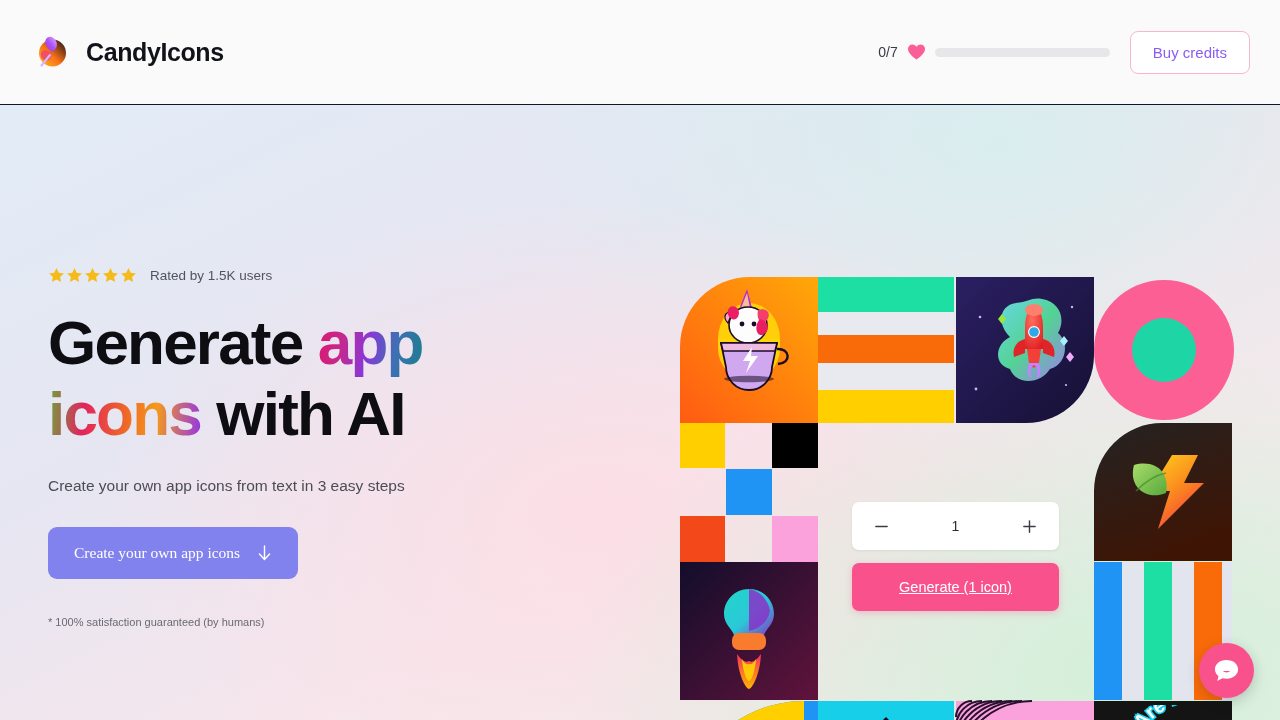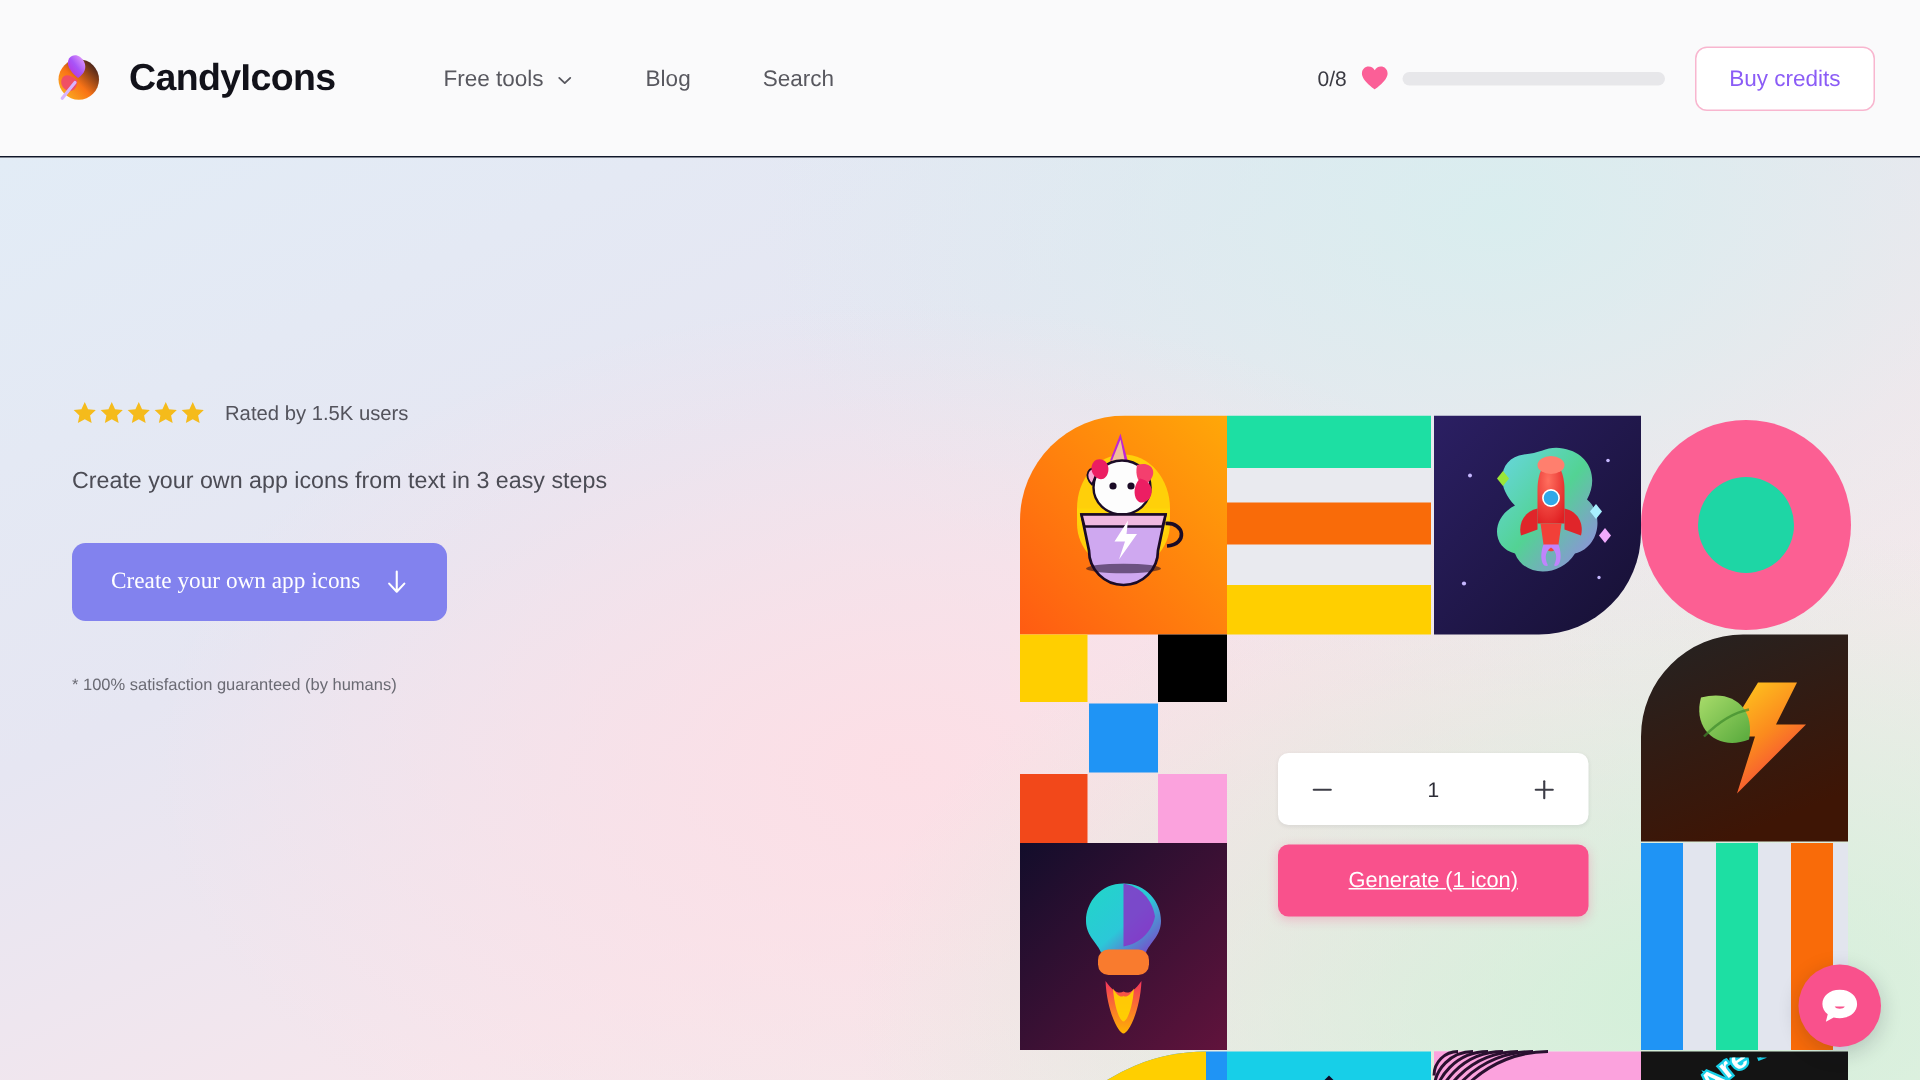--- a/index.html
+++ b/index.html
@@ -138,40 +138,24 @@
         </defs>
         <circle cx="24.5" cy="23" r="13.5" fill="url(#lgA)"></circle>
         <path d="M24 22 C18 17 16 13 18 9 C21 5 26 7 28 11 C30 15 28.5 19 24 22 Z" fill="url(#lgB)"></path>
         <path d="M23.5 23.5 C19 20 15.5 19 13.5 22 C11.5 25.5 14 30 18 30.5 C21.5 31 23.5 28 23.5 23.5 Z" fill="#ef4b6b" opacity=".93"></path>
         <path d="M22 25 L13.5 35.5" stroke="#d8b4fe" stroke-width="2.1" stroke-linecap="round"></path>
       </svg>
     </span>
     <span class="brand-name">CandyIcons</span>
   </div>
 
-  <nav class="nav">
-    <div class="nav-item">
-      <span>Free tools</span>
-      <span class="chev">
-        <svg width="11" height="11" viewBox="0 0 12 12">
-            <path d="M2 4.3 L6 8.1 L10 4.3" fill="none" stroke="#58585f" stroke-width="1.35" stroke-linecap="round" stroke-linejoin="round"></path>
-          </svg>
-      </span>
-    </div>
-    <div class="nav-item">
-      <span>Blog</span>
-    </div>
-    <div class="nav-item">
-      <span>Search</span>
-    </div>
-  </nav>
 
   <div class="header-right">
     <div class="credits">
-      <span class="credit-count">0/8</span>
+      <span class="credit-count">0/7</span>
       <span class="heart">
         <svg width="19" height="18" viewBox="0 0 20 18">
           <path d="M10 17 C10 17 1 11.2 1 5.9 C1 2.9 3.2 1 5.7 1 C7.6 1 9.2 2.1 10 3.6 C10.8 2.1 12.4 1 14.3 1 C16.8 1 19 2.9 19 5.9 C19 11.2 10 17 10 17 Z" fill="#fb5f97"></path>
         </svg>
       </span>
       <span class="credit-bar"></span>
     </div>
     <button class="buy-btn">Buy credits</button>
   </div>
 </div>
@@ -420,20 +404,21 @@
         <span class="star"><svg width="17" height="17" viewBox="0 0 20 20">
               <path d="M10 1.2 l2.6 5.6 6.1 .7 -4.5 4.2 1.2 6 -5.4-3 -5.4 3 1.2-6 -4.5-4.2 6.1-.7 Z" fill="#f5bb1b"></path>
             </svg></span>
         <span class="star"><svg width="17" height="17" viewBox="0 0 20 20">
               <path d="M10 1.2 l2.6 5.6 6.1 .7 -4.5 4.2 1.2 6 -5.4-3 -5.4 3 1.2-6 -4.5-4.2 6.1-.7 Z" fill="#f5bb1b"></path>
             </svg></span>
       </span>
       <span class="rating-text">Rated by 1.5K users</span>
     </div>
 
+    <h1 class="headline"><span>Generate </span><span class="w-app">app</span><br><span class="w-icons">icons</span><span> with AI</span></h1>
 
     <p class="sub">Create your own app icons from text in 3 easy steps</p>
 
     <button class="cta">
       <span>Create your own app icons</span>
       <span class="arr">
         <svg width="15" height="17" viewBox="0 0 16 18">
             <path d="M8 1 L8 15 M2.6 9.6 L8 15.4 L13.4 9.6" fill="none" stroke="#fff" stroke-width="1.5" stroke-linecap="round" stroke-linejoin="round"></path>
           </svg>
       </span>

